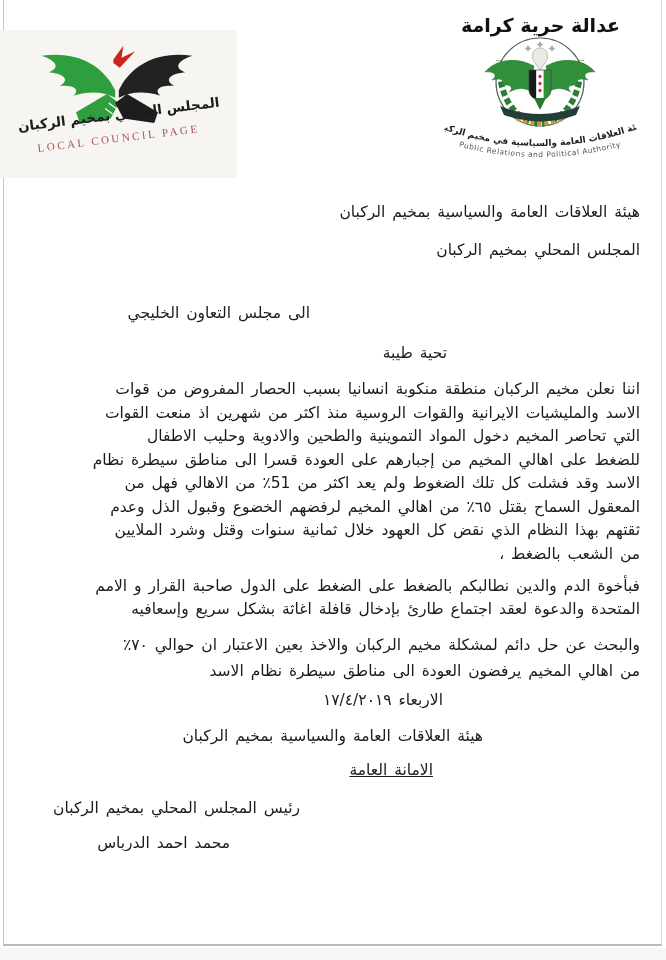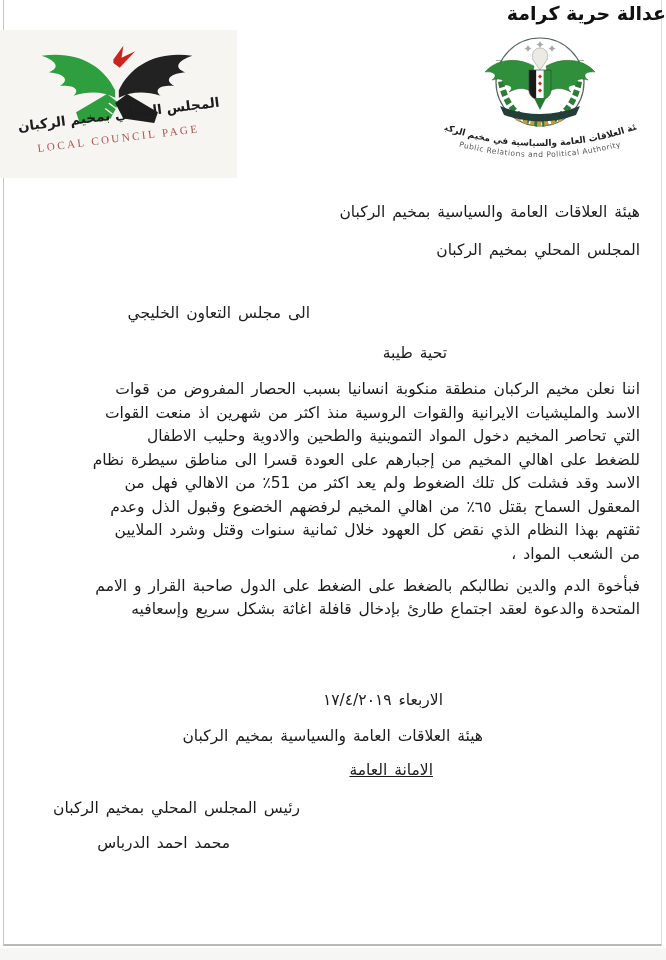--- a/index.html
+++ b/index.html
@@ -12,21 +12,21 @@
   
   .logo-card{position:absolute;left:0;top:30px;width:237px;height:148px;background:#f6f5f2;}
   .logo-svg{position:absolute;left:12px;top:4px;}
   .logo-arabic{position:absolute;left:0;top:76px;width:237px;text-align:center;
     font-size:13.5px;font-weight:bold;color:#1c1c1c;transform:rotate(-7deg);direction:rtl;white-space:nowrap;}
   .logo-english{position:absolute;left:0;top:102px;width:237px;text-align:center;
     font-family:"Liberation Serif",serif;font-size:11px;letter-spacing:2.5px;color:#a9534e;
     transform:rotate(-7deg);white-space:nowrap;}
   
   .emblem{position:absolute;left:415px;top:0;width:251px;height:170px;}
-  .motto{position:absolute;left:0;top:2px;width:251px;
+  .motto{position:absolute;left:0;top:14px;width:251px;text-align:center;
     font-size:19px;font-weight:bold;color:#111;direction:rtl;white-space:nowrap;}
   .emblem-svg{position:absolute;left:0;top:26px;}
   
   .tline{position:absolute;direction:rtl;unicode-bidi:embed;white-space:nowrap;
     font-size:15.5px;color:#1b1b1b;word-spacing:2px;}
   .para{position:absolute;direction:rtl;text-align:right;white-space:nowrap;
     font-size:15.5px;color:#1b1b1b;word-spacing:2px;}
   .para div{white-space:nowrap;}
 </style>
 </head>
@@ -107,25 +107,29 @@
   <div class="tline" style="top:344px;right:219px;">تحية طيبة</div>
 
   <div class="para" style="top:378px;right:26px;line-height:23.5px;">
     <div>اننا نعلن مخيم الركبان منطقة منكوبة انسانيا بسبب الحصار المفروض من قوات</div>
     <div>الاسد والمليشيات الايرانية والقوات الروسية منذ اكثر من شهرين اذ منعت القوات</div>
     <div>التي تحاصر المخيم دخول المواد التموينية والطحين والادوية وحليب الاطفال</div>
     <div>للضغط على اهالي المخيم من إجبارهم على العودة قسرا الى مناطق سيطرة نظام</div>
     <div>الاسد وقد فشلت كل تلك الضغوط ولم يعد اكثر من 51٪ من الاهالي فهل من</div>
     <div>المعقول السماح بقتل ٦٥٪ من اهالي المخيم لرفضهم الخضوع وقبول الذل وعدم</div>
     <div>ثقتهم بهذا النظام الذي نقض كل العهود خلال ثمانية سنوات وقتل وشرد الملايين</div>
-    <div>من الشعب المواد ،</div>
+    <div>من الشعب بالضغط ،</div>
   </div>
   <div class="para" style="top:575px;right:26px;line-height:23px;">
     <div>فبأخوة الدم والدين نطالبكم بالضغط على الضغط على الدول صاحبة القرار و الامم</div>
     <div>المتحدة والدعوة لعقد اجتماع طارئ بإدخال قافلة اغاثة بشكل سريع وإسعافيه</div>
+  </div>
+  <div class="para" style="top:632px;right:26px;line-height:26px;">
+    <div>والبحث عن حل دائم لمشكلة مخيم الركبان والاخذ بعين الاعتبار ان حوالي ٧٠٪</div>
+    <div>من اهالي المخيم يرفضون العودة الى مناطق سيطرة نظام الاسد</div>
   </div>
 
   <div class="tline" style="top:691px;right:223px;">الاربعاء ١٧/٤/٢٠١٩</div>
   <div class="tline" style="top:727px;right:183px;">هيئة العلاقات العامة والسياسية بمخيم الركبان</div>
   <div class="tline" style="top:761px;right:233px;text-decoration:underline;">الامانة العامة</div>
   <div class="tline" style="top:799px;right:366px;">رئيس المجلس المحلي بمخيم الركبان</div>
   <div class="tline" style="top:834px;right:436px;margin-left:44px;">محمد احمد الدرباس</div>
 </div>
 
 </body></html>

